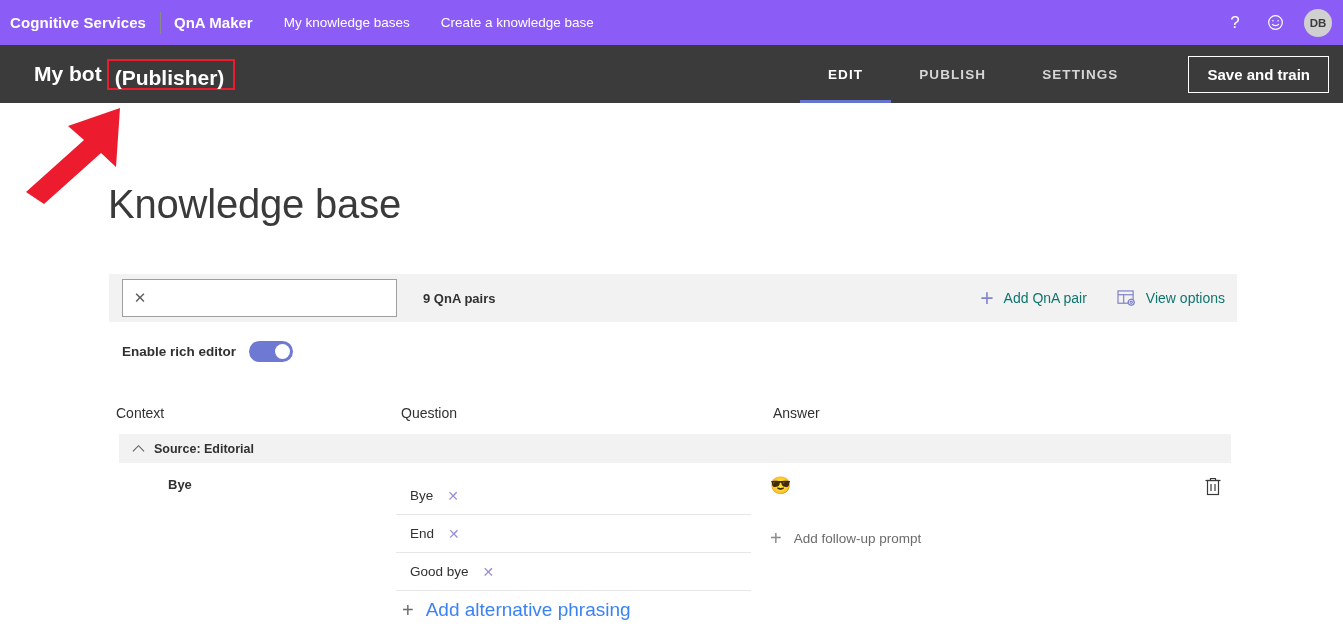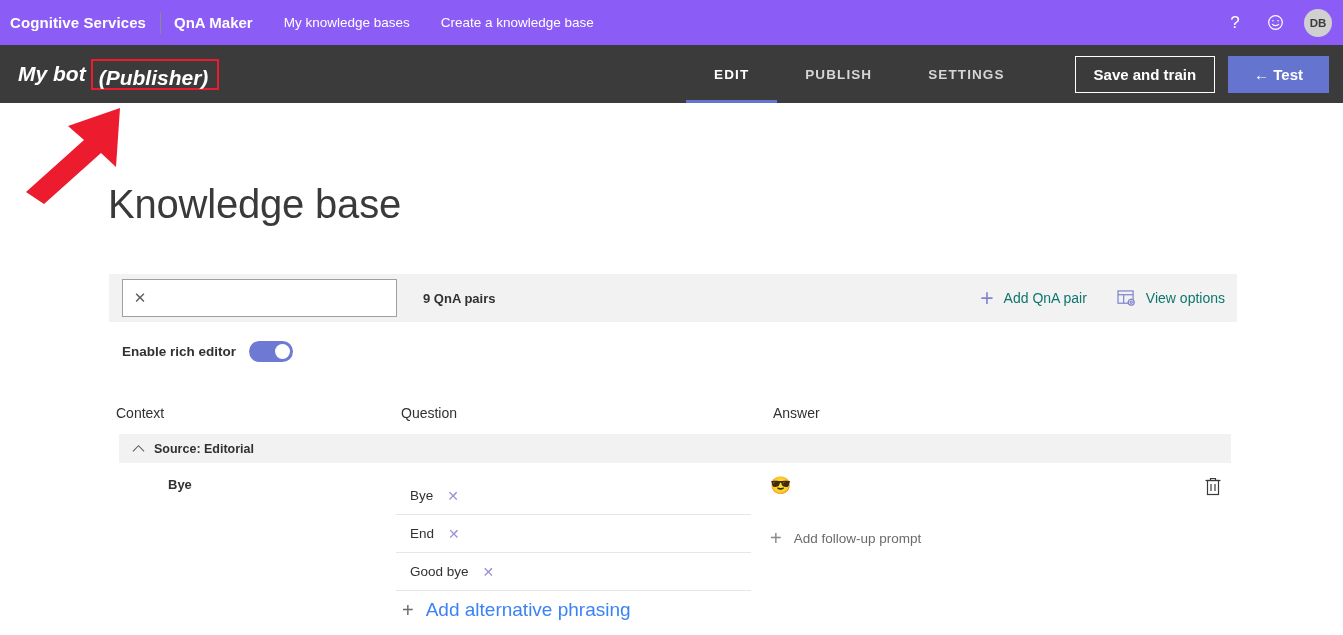--- a/index.html
+++ b/index.html
@@ -51,21 +51,21 @@
     margin-left: 9px; cursor: pointer;
   }
 
   
   .subbar {
     position: absolute; left: 0; top: 45px;
     width: 1343px; height: 58px;
     background: #3b3b3b;
     display: flex; align-items: center;
   }
-  .kb-title-wrap { display: flex; align-items: center; margin-left: 18px; font-style: italic; }
+  .kb-title-wrap { display: flex; align-items: center; margin-left: 34px; }
   .kb-title {
     color: #ffffff; font-size: 21px; font-weight: bold;
   }
   .kb-publisher {
     color: #ffffff; font-size: 21px; font-weight: bold;
     border: 2px solid #ec1b2e;
     padding: 6px 9px 0 6px;
     margin-left: 5px;
     line-height: 1;
   }
@@ -251,21 +251,20 @@
   </div>
 
   <div class="tabs">
     <div class="tab active">EDIT</div>
     <div class="tab">PUBLISH</div>
     <div class="tab">SETTINGS</div>
   </div>
 
   <div class="btns">
     <button class="btn-outline">Save and train</button>
-    <button class="btn-test">← Test</button>
   </div>
 </div>
 
 <svg class="arrow" viewBox="0 0 130 100">
   <path d="M112 4 L60 22 L76 36 L18 88 L36 100 L93 49 L108 63 Z" fill="#ec1b2e"></path>
 </svg>
 
 <div class="page-title">Knowledge base</div>
 
 <div class="toolbar">

